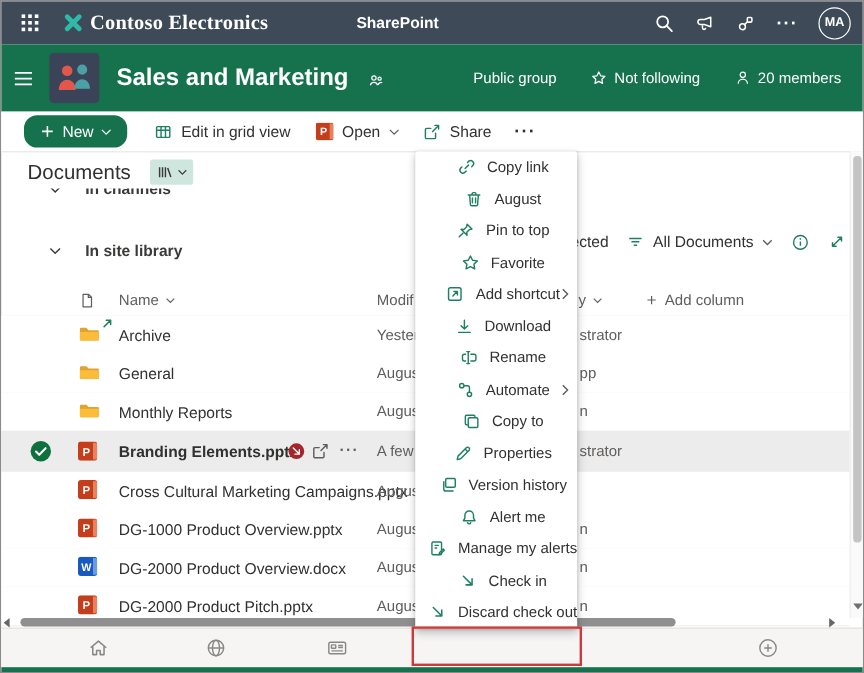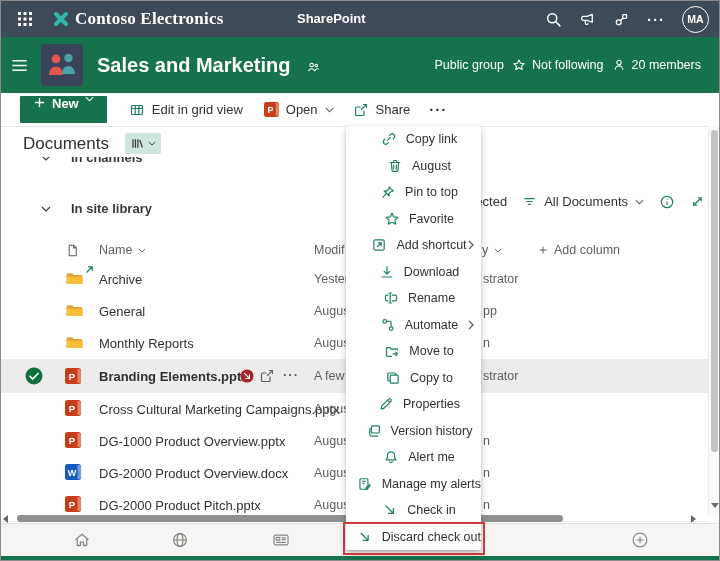--- a/index.html
+++ b/index.html
@@ -9,26 +9,26 @@
   .ic{color:#fff;}
   
   #suitebar{left:0;top:0;width:718px;height:36px;background:var(--suite-bar-bg,#3e4a58);display:flex;align-items:center;}
   .brand{font-family:"Liberation Serif","DejaVu Serif",serif;font-weight:bold;font-size:17px;color:#fff;letter-spacing:.2px;}
   .product{font-weight:bold;font-size:13px;color:#fff;margin-left:56px;}
   .suite-right{position:absolute;right:10px;top:0;height:36px;display:flex;align-items:center;gap:17px;}
   .avatar{width:25px;height:25px;border:1.5px solid #fff;border-radius:50%;color:#fff;font-size:10.5px;font-weight:bold;display:flex;align-items:center;justify-content:center;}
   
   #siteheader{left:0;top:36px;width:718px;height:56px;background:var(--theme-green,#16724d);}
   .site-title{font-size:20px;font-weight:bold;color:#fff;}
-  .hdr-right{position:absolute;right:18px;top:0;height:56px;display:flex;align-items:center;gap:8px;color:#fff;font-size:12.5px;}
+  .hdr-right{position:absolute;right:18px;top:0;height:56px;display:flex;align-items:center;gap:28px;color:#fff;font-size:12.5px;}
   .hdr-item{display:flex;align-items:center;gap:6px;color:#fff;}
   
   #cmdbar{left:0;top:92px;width:718px;height:33px;background:#fff;border-bottom:1px solid #e6e6e6;display:flex;align-items:center;}
   .cmd-item{display:flex;align-items:center;gap:7px;font-size:13px;color:#323130;}
-  .newbtn{display:flex;gap:6px;background:var(--theme-green,#16724d);color:#fff;height:27px;padding:0 13px;border-radius:1px;margin-left:19px;font-size:13px;font-weight:bold;}
+  .newbtn{display:flex;align-items:center;gap:6px;background:var(--theme-green,#16724d);color:#fff;height:27px;padding:0 13px;border-radius:11px;margin-left:19px;font-size:13px;font-weight:normal;}
   .cmd-right{position:absolute;right:14px;top:92px;height:33px;display:flex;align-items:center;gap:15px;}
   .greenic{color:var(--icon-green,#1f8060);}
   .grayic{color:#605e5c;}
   .dots{font-size:15px;color:#323130;letter-spacing:1px;font-weight:bold;}
   
   .lib-title{font-size:17px;color:#323130;}
   .viewpill{display:flex;align-items:center;gap:3px;background:#cfe6df;border-radius:2px;height:21px;padding:0 5px;}
   .section-hdr{display:flex;align-items:center;gap:20px;font-size:13px;font-weight:bold;color:#3b3a39;}
   .colhdr{font-size:12.5px;color:#605e5c;display:flex;align-items:center;gap:6px;}
   .row{position:absolute;left:0;width:707px;height:32px;border-bottom:1px solid #f2f1f0;background:#fff;}
@@ -621,26 +621,20 @@
         <svg class="mic" width="16" height="16">
           <use href="#sym-automate"></use>
         </svg>
         <span class="milabel">Automate</span>
         <svg class="subchev" width="6" height="10">
           <use href="#sym-chev-right"></use>
         </svg>
       </div>
     <div class="mi">
         <svg class="mic" width="16" height="16">
-          <use href="#sym-moveto"></use>
-        </svg>
-        <span class="milabel">Move to</span>
-      </div>
-    <div class="mi">
-        <svg class="mic" width="16" height="16">
           <use href="#sym-copyto"></use>
         </svg>
         <span class="milabel">Copy to</span>
       </div>
     <div class="mi">
         <svg class="mic" width="16" height="16">
           <use href="#sym-pencil"></use>
         </svg>
         <span class="milabel">Properties</span>
       </div>

